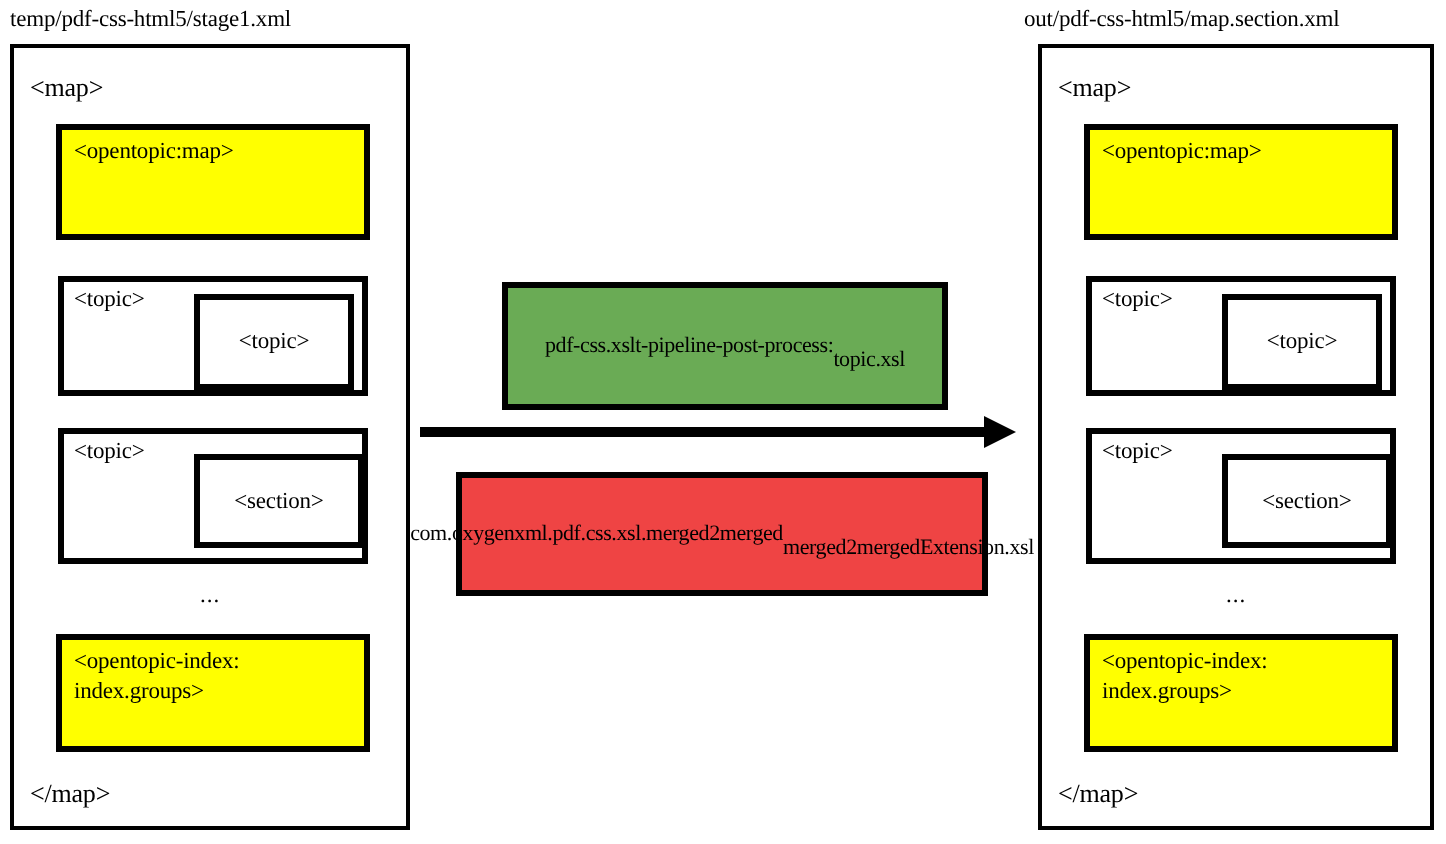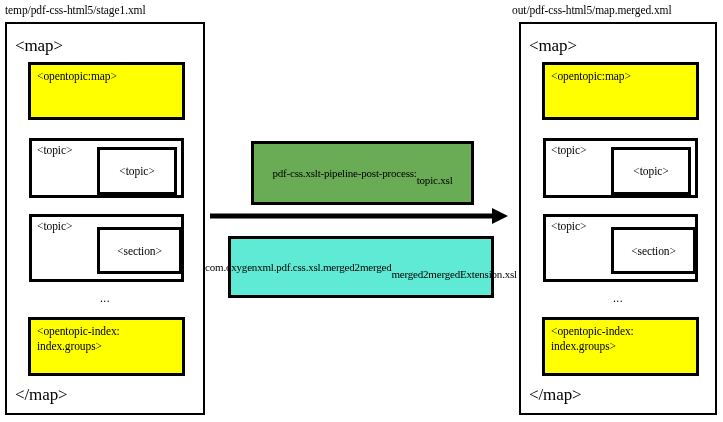--- a/index.html
+++ b/index.html
@@ -40,21 +40,21 @@
     position: absolute;
     background: #ffffff;
     border: 2px solid #000000;
     box-sizing: border-box;
   }
   #panel-left  { left: 5px;   top: 22px; width: 200px; height: 393px; }
   #panel-right { left: 519px; top: 22px; width: 198px; height: 393px; }
 
   .root-tag {
     position: absolute;
-    font-size: 17px;
+    font-size: 13px;
     color: #000000;
     white-space: nowrap;
     letter-spacing: -0.1px;
   }
   .root-tag.open  { left: 8px; top: 12px; }
   .root-tag.close { left: 8px; bottom: 8px; }
 
   
   .yellow-box {
     position: absolute;
@@ -143,21 +143,21 @@
     line-height: 14px;
   }
   .transform-box .line + .line { margin-top: 14px; }
 
   #transform-box-1 {
     left: 251px; top: 141px; width: 223px; height: 64px;
     background: #6aab55;
   }
   #transform-box-2 {
     left: 228px; top: 236px; width: 266px; height: 62px;
-    background: #5eead4;
+    background: #ef4444;
   }
 
   
   #flow-arrow {
     position: absolute;
     left: 210px;
     top: 206px;
     width: 298px;
     height: 20px;
   }
@@ -209,21 +209,21 @@
   <svg id="flow-arrow" viewBox="0 0 298 20">
     <line x1="0" y1="10" x2="285" y2="10" stroke="#000000" stroke-width="5"></line>
     <polygon points="282,2 298,10 282,18" fill="#000000"></polygon>
   </svg>
 
   <div class="transform-box" id="transform-box-2">
     <div class="line">com.oxygenxml.pdf.css.xsl.merged2merged</div>
     <div class="line">merged2mergedExtension.xsl</div>
   </div>
 
-  <div class="panel-caption" id="caption-right">out/pdf-css-html5/map.merged.xml</div>
+  <div class="panel-caption" id="caption-right">out/pdf-css-html5/map.section.xml</div>
 
   <div class="panel" id="panel-right">
 
     <div class="root-tag open">&lt;map&gt;</div>
 
     <div class="yellow-box box-opentopic-map">
       <div class="label">&lt;opentopic:map&gt;</div>
     </div>
 
     <div class="topic-box topic-box-1">

